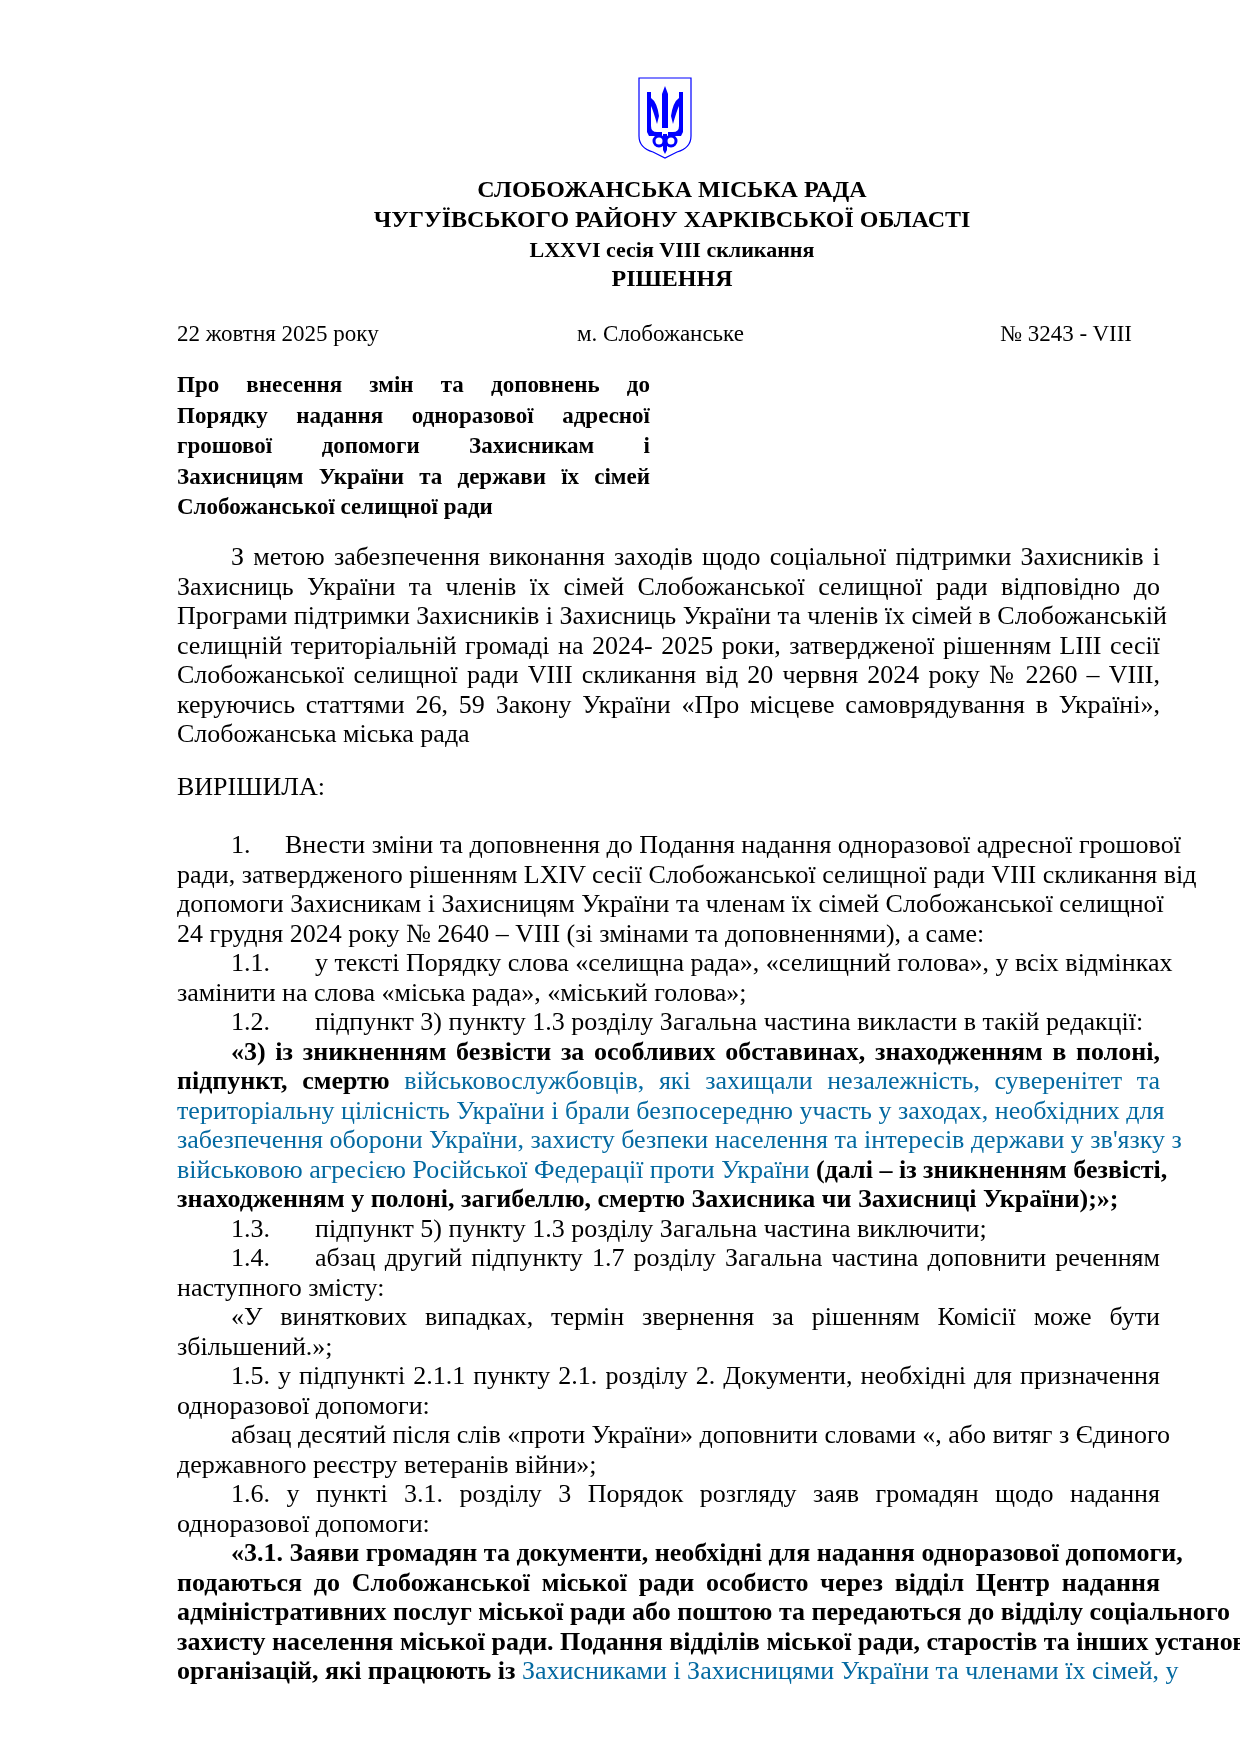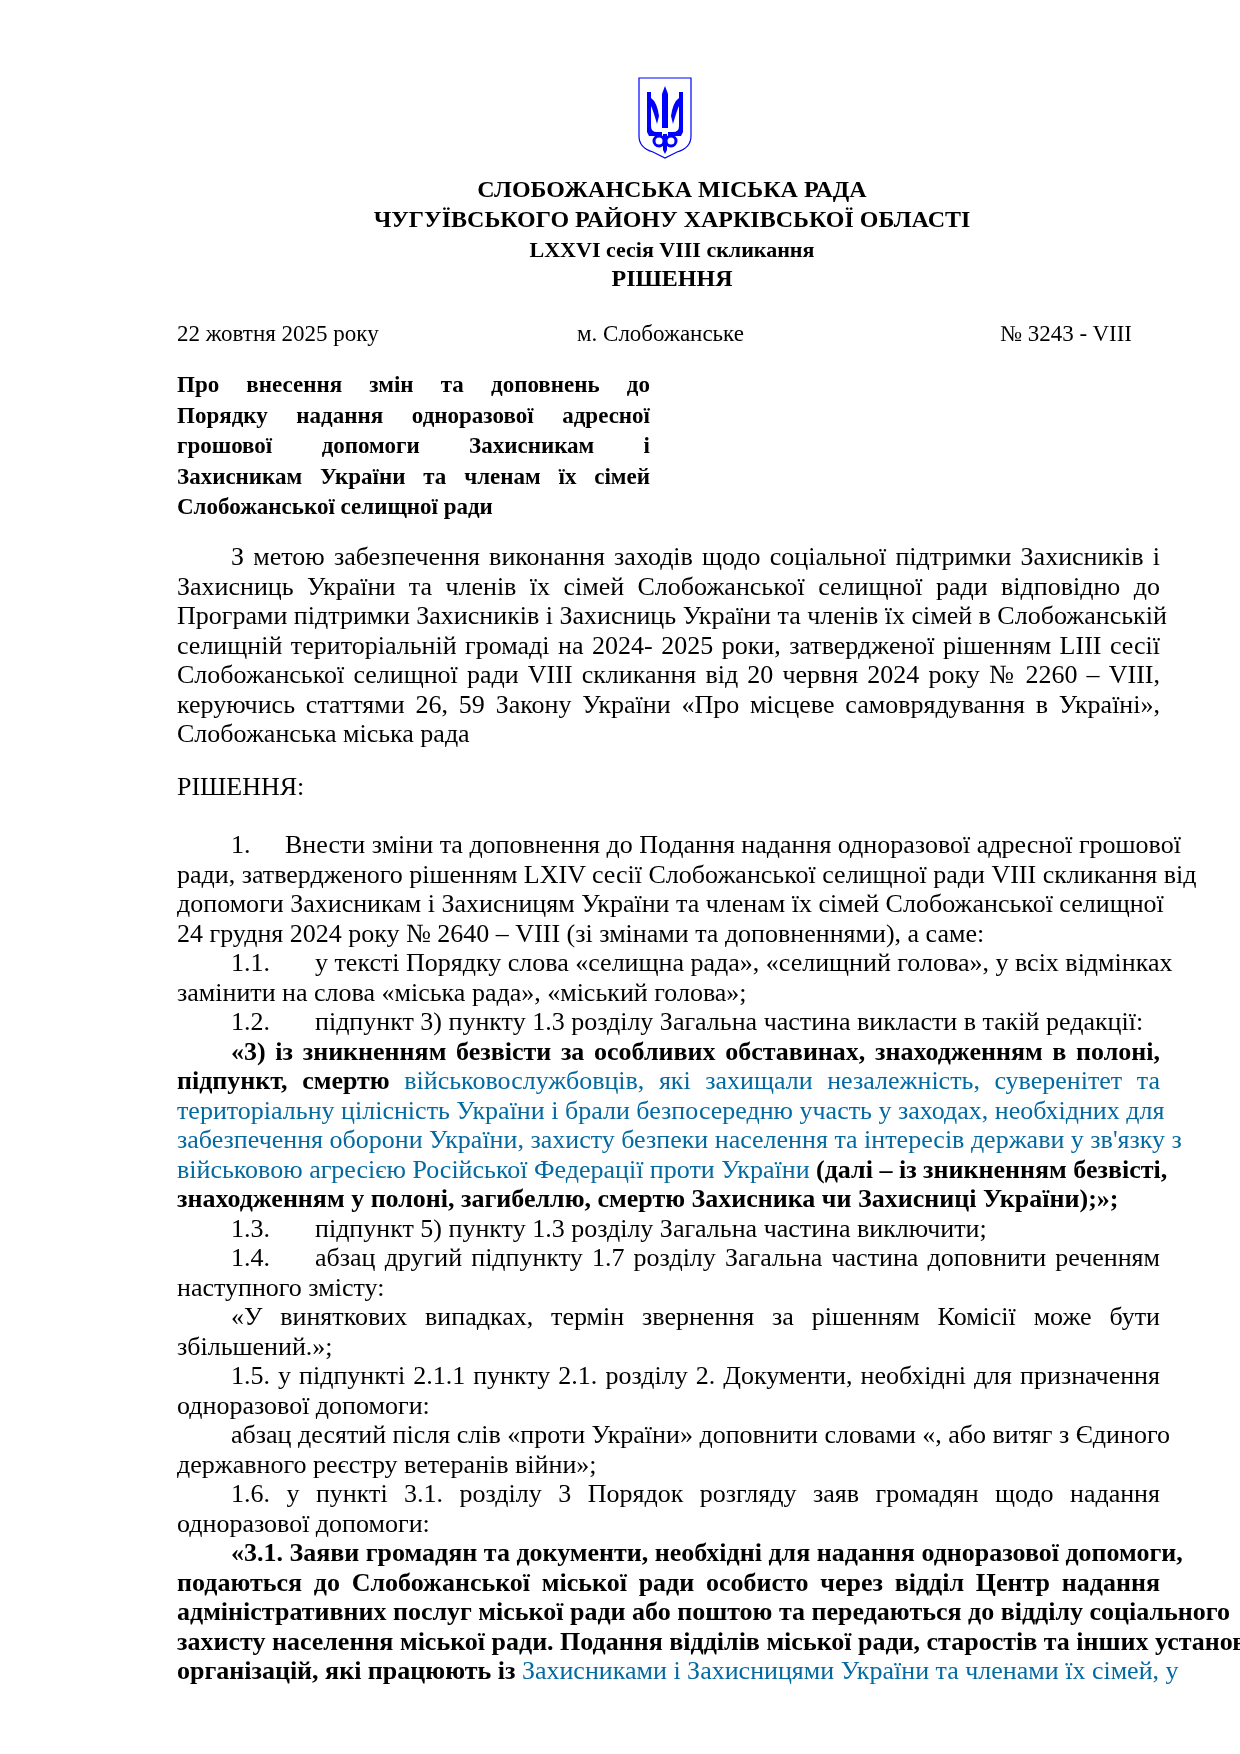--- a/index.html
+++ b/index.html
@@ -49,36 +49,36 @@
   <div class="hdr l4">РІШЕННЯ</div>
 
   <div class="meta date">22 жовтня 2025 року</div>
   <div class="meta place">м. Слобожанське</div>
   <div class="meta num">№ 3243 - VIII</div>
 
   <div class="title">
     <span>Про внесення змін та доповнень до</span>
     <span>Порядку надання одноразової адресної</span>
     <span>грошової допомоги Захисникам і</span>
-    <span>Захисникам України та членам їх сімей</span>
+    <span>Захисницям України та держави їх сімей</span>
     <span class="last">Слобожанської селищної ради</span>
   </div>
 
   <div class="body" style="top:514px;">
     <span class="ln ind">З метою забезпечення виконання заходів щодо соціальної підтримки Захисників і</span>
     <span class="ln">Захисниць України та членів їх сімей Слобожанської селищної ради відповідно до</span>
     <span class="ln">Програми підтримки Захисників і Захисниць України та членів їх сімей в Слобожанській</span>
     <span class="ln">селищній територіальній громаді на 2024- 2025 роки, затвердженої рішенням LIII сесії</span>
     <span class="ln">Слобожанської селищної ради VIII скликання від 20 червня 2024 року № 2260 – VIII,</span>
     <span class="ln">керуючись статтями 26, 59 Закону України «Про місцеве самоврядування в Україні»,</span>
     <span class="ln last">Слобожанська міська рада</span>
   </div>
 
   <div class="body" style="top:744px;">
-    <span class="ln last">РІШЕННЯ:</span>
+    <span class="ln last">ВИРІШИЛА:</span>
   </div>
 
   <div class="body" style="top:802px;">
     <span class="ln" style="padding-left:54px;"><span style="display:inline-block;width:54px;text-align:left;">1.</span><span>Внести зміни та доповнення до Подання надання одноразової адресної грошової</span></span>
     <span class="ln">ради, затвердженого рішенням LXIV сесії Слобожанської селищної ради VIII скликання від</span>
     <span class="ln">допомоги Захисникам і Захисницям України та членам їх сімей Слобожанської селищної</span>
     <span class="ln last">24 грудня 2024 року № 2640 – VIII (зі змінами та доповненнями), а саме:</span>
 
     <span class="ln" style="padding-left:54px;"><span style="display:inline-block;width:84px;text-align:left;">1.1.</span><span>у тексті Порядку слова «селищна рада», «селищний голова», у всіх відмінках</span></span>
     <span class="ln last">замінити на слова «міська рада», «міський голова»;</span>

